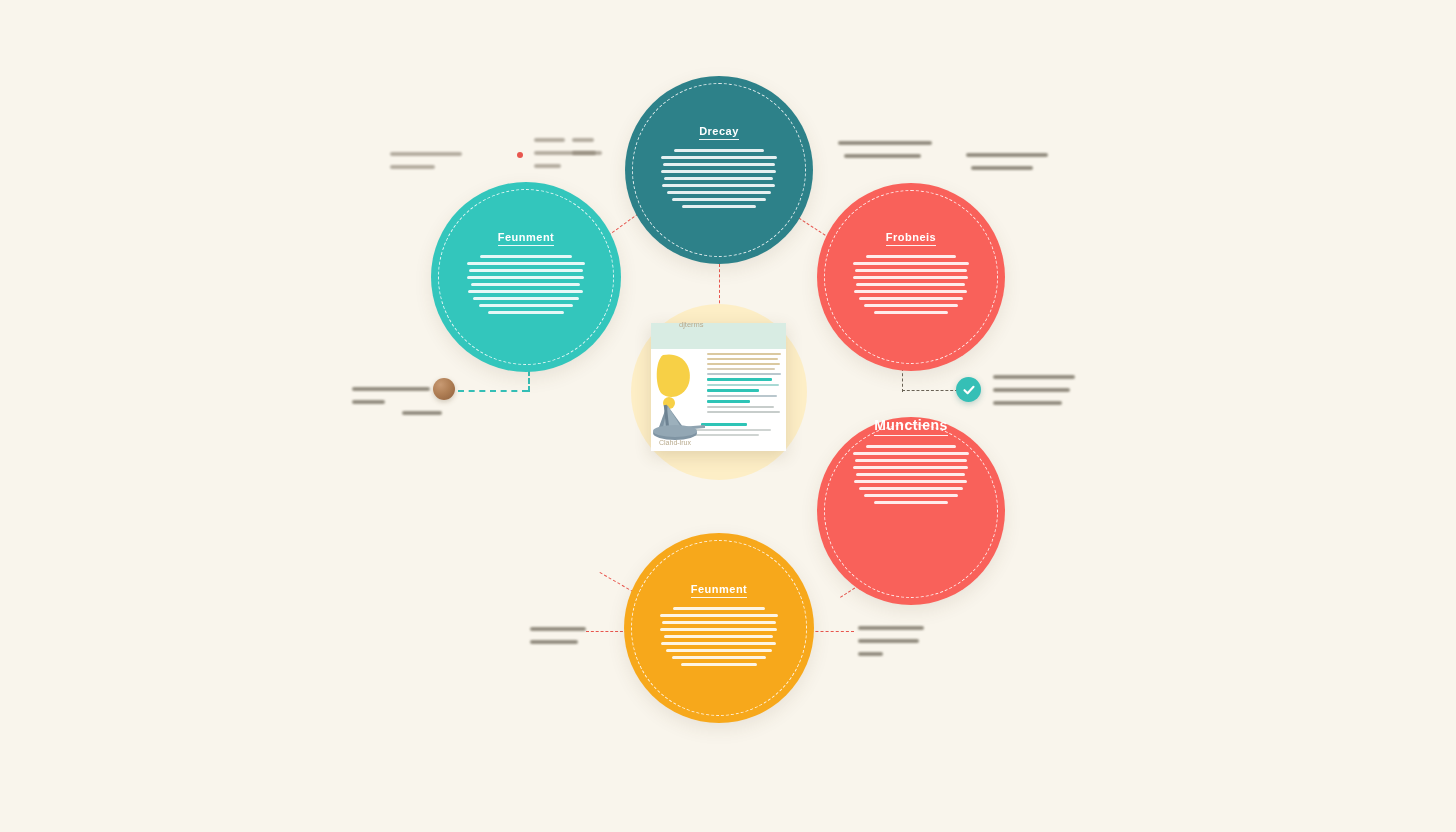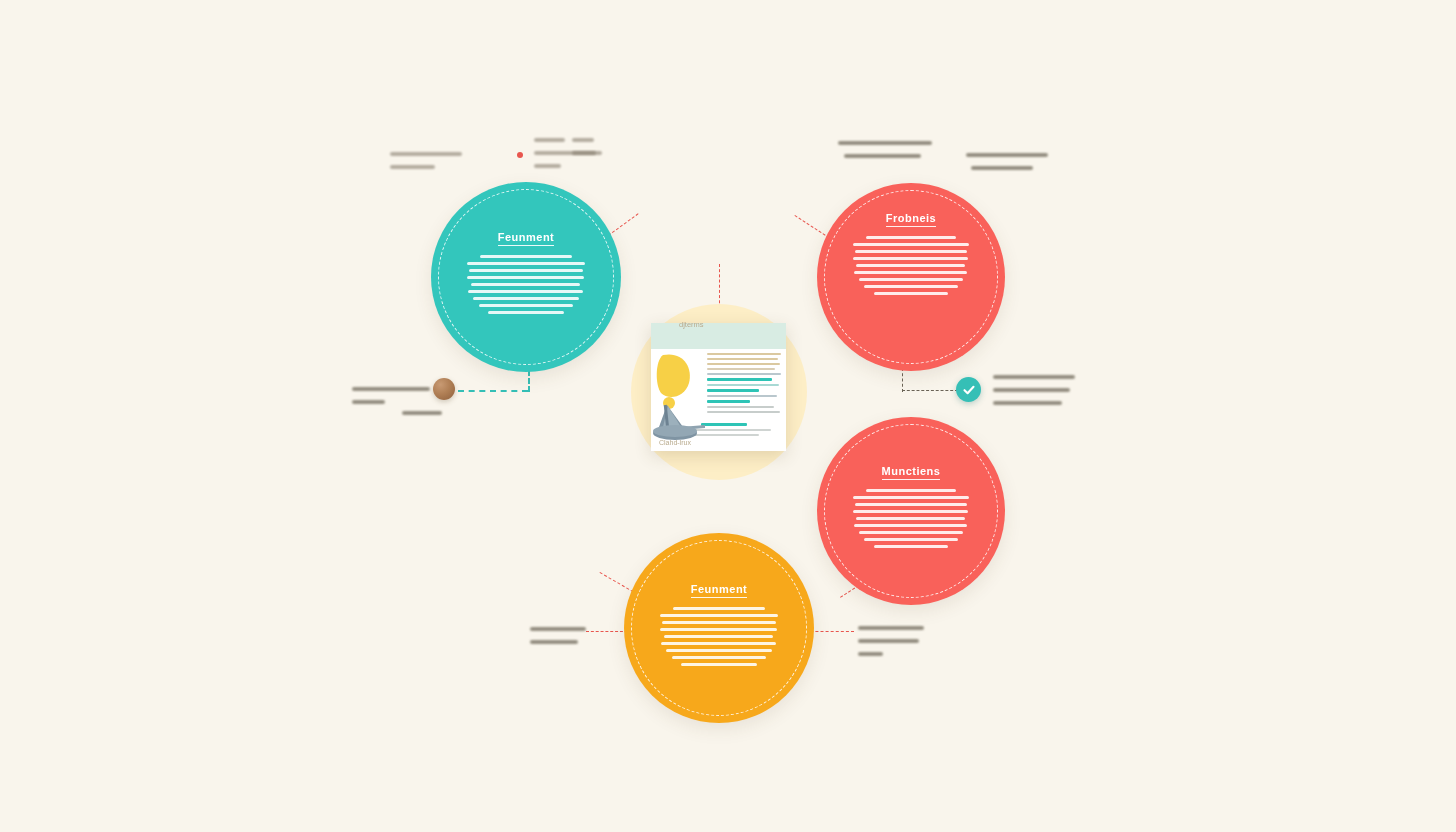--- a/index.html
+++ b/index.html
@@ -143,57 +143,72 @@
       <rect x="12" y="56" width="3" height="24" fill="#6d8292" transform="rotate(-6 13 68)"></rect>
       <path d="M28 78 L52 76 L52 79 L28 81 Z" fill="#8fa3b0"></path>
       <ellipse cx="22" cy="84" rx="22" ry="7" fill="#7f94a3"></ellipse>
       <ellipse cx="22" cy="82" rx="22" ry="6" fill="#93a7b4"></ellipse>
     </svg>
 
     <div class="doc-label" style="left:8px;bottom:5px;font-size:7px;">Clahd-lrux</div>
   </div>
   <div class="doc-label" style="left:679px;top:320px;font-size:7.5px;">djterms</div>
 
+  <div class="bubble" style="left:625px;top:76px;width:188px;height:188px;background:#2d8189;">
+    <div class="ring" style="inset:7px;"></div>
+    <div class="btitle" style="margin-top:49px;font-size:11px;">Drecay</div>
+    <div class="blines">
+      <i class="l1"></i>
+        <i class="l2"></i>
+        <i class="l3"></i>
+        <i class="l4"></i>
+        <i class="l5"></i>
+      <i class="l6"></i>
+        <i class="l7"></i>
+        <i class="l8"></i>
+        <i class="l9"></i>
+    </div>
+  </div>
 
   <div class="bubble" style="left:431px;top:182px;width:190px;height:190px;background:#33c6bc;">
     <div class="ring" style="inset:7px;"></div>
     <div class="btitle" style="margin-top:49px;font-size:11px;">Feunment</div>
     <div class="blines">
       <i class="l1"></i>
         <i class="l2"></i>
         <i class="l3"></i>
         <i class="l4"></i>
         <i class="l5"></i>
       <i class="l6"></i>
         <i class="l7"></i>
         <i class="l8"></i>
         <i class="l9"></i>
     </div>
   </div>
 
   <div class="bubble" style="left:817px;top:183px;width:188px;height:188px;background:#f9615a;">
     <div class="ring" style="inset:7px;"></div>
-    <div class="btitle" style="margin-top:29px;font-size:11px;">Frobneis</div>
+    <div class="btitle" style="margin-top:48px;font-size:11px;">Frobneis</div>
     <div class="blines">
       <i class="l1"></i>
         <i class="l2"></i>
         <i class="l3"></i>
         <i class="l4"></i>
         <i class="l5"></i>
       <i class="l6"></i>
         <i class="l7"></i>
         <i class="l8"></i>
         <i class="l9"></i>
     </div>
   </div>
 
 
   <div class="bubble" style="left:817px;top:417px;width:188px;height:188px;background:#f9615a;">
     <div class="ring" style="inset:7px;"></div>
-    <div class="btitle" style="margin-top:48px;font-size:11px;">Munctiens</div>
+    <div class="btitle" style="font-size:14px;">Munctiens</div>
     <div class="blines">
       <i class="l1"></i>
         <i class="l2"></i>
         <i class="l3"></i>
         <i class="l4"></i>
         <i class="l5"></i>
       <i class="l6"></i>
         <i class="l7"></i>
         <i class="l8"></i>
         <i class="l9"></i>

